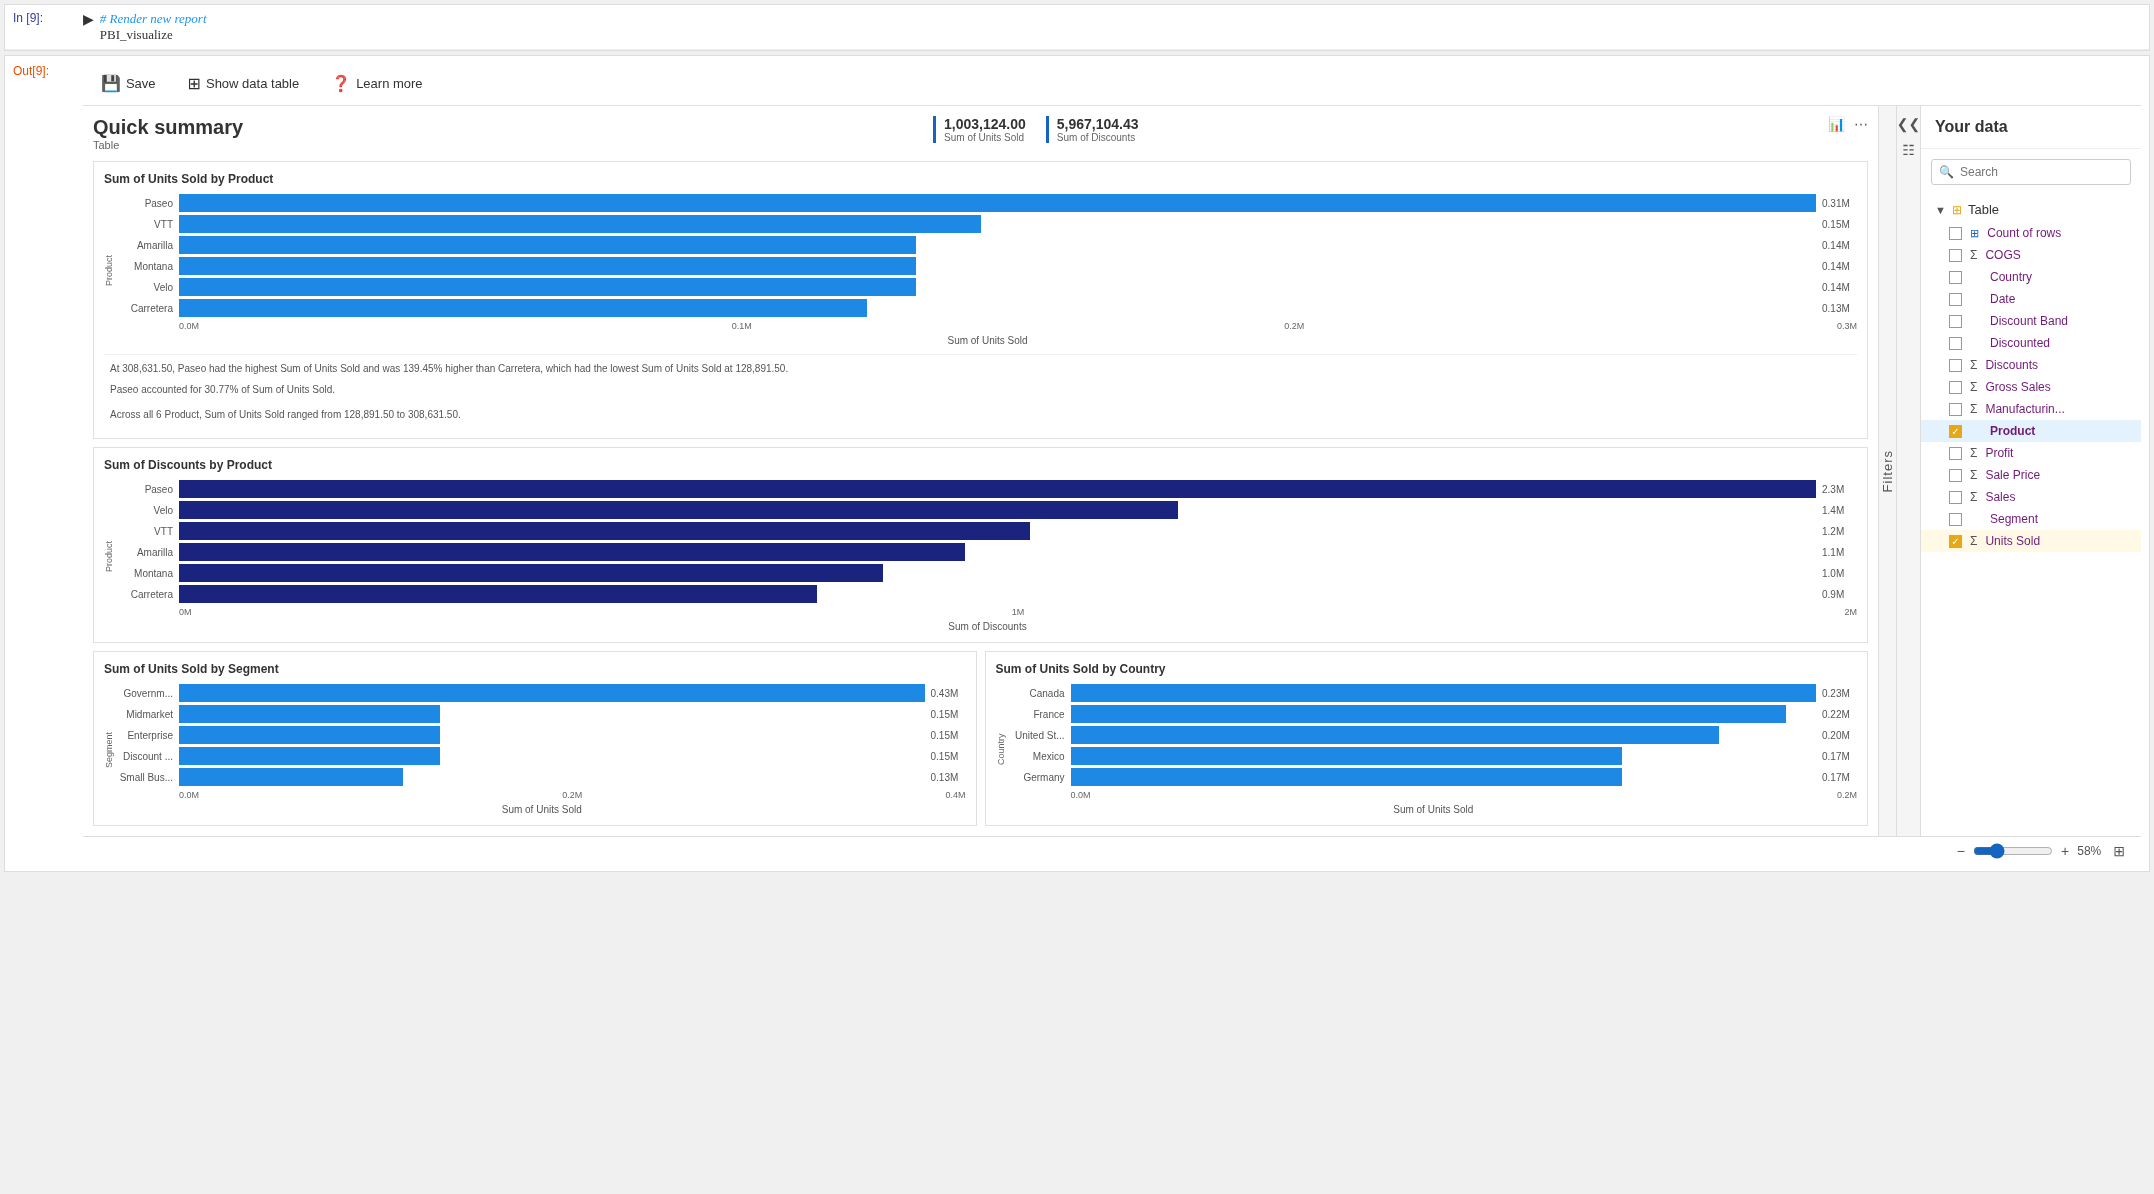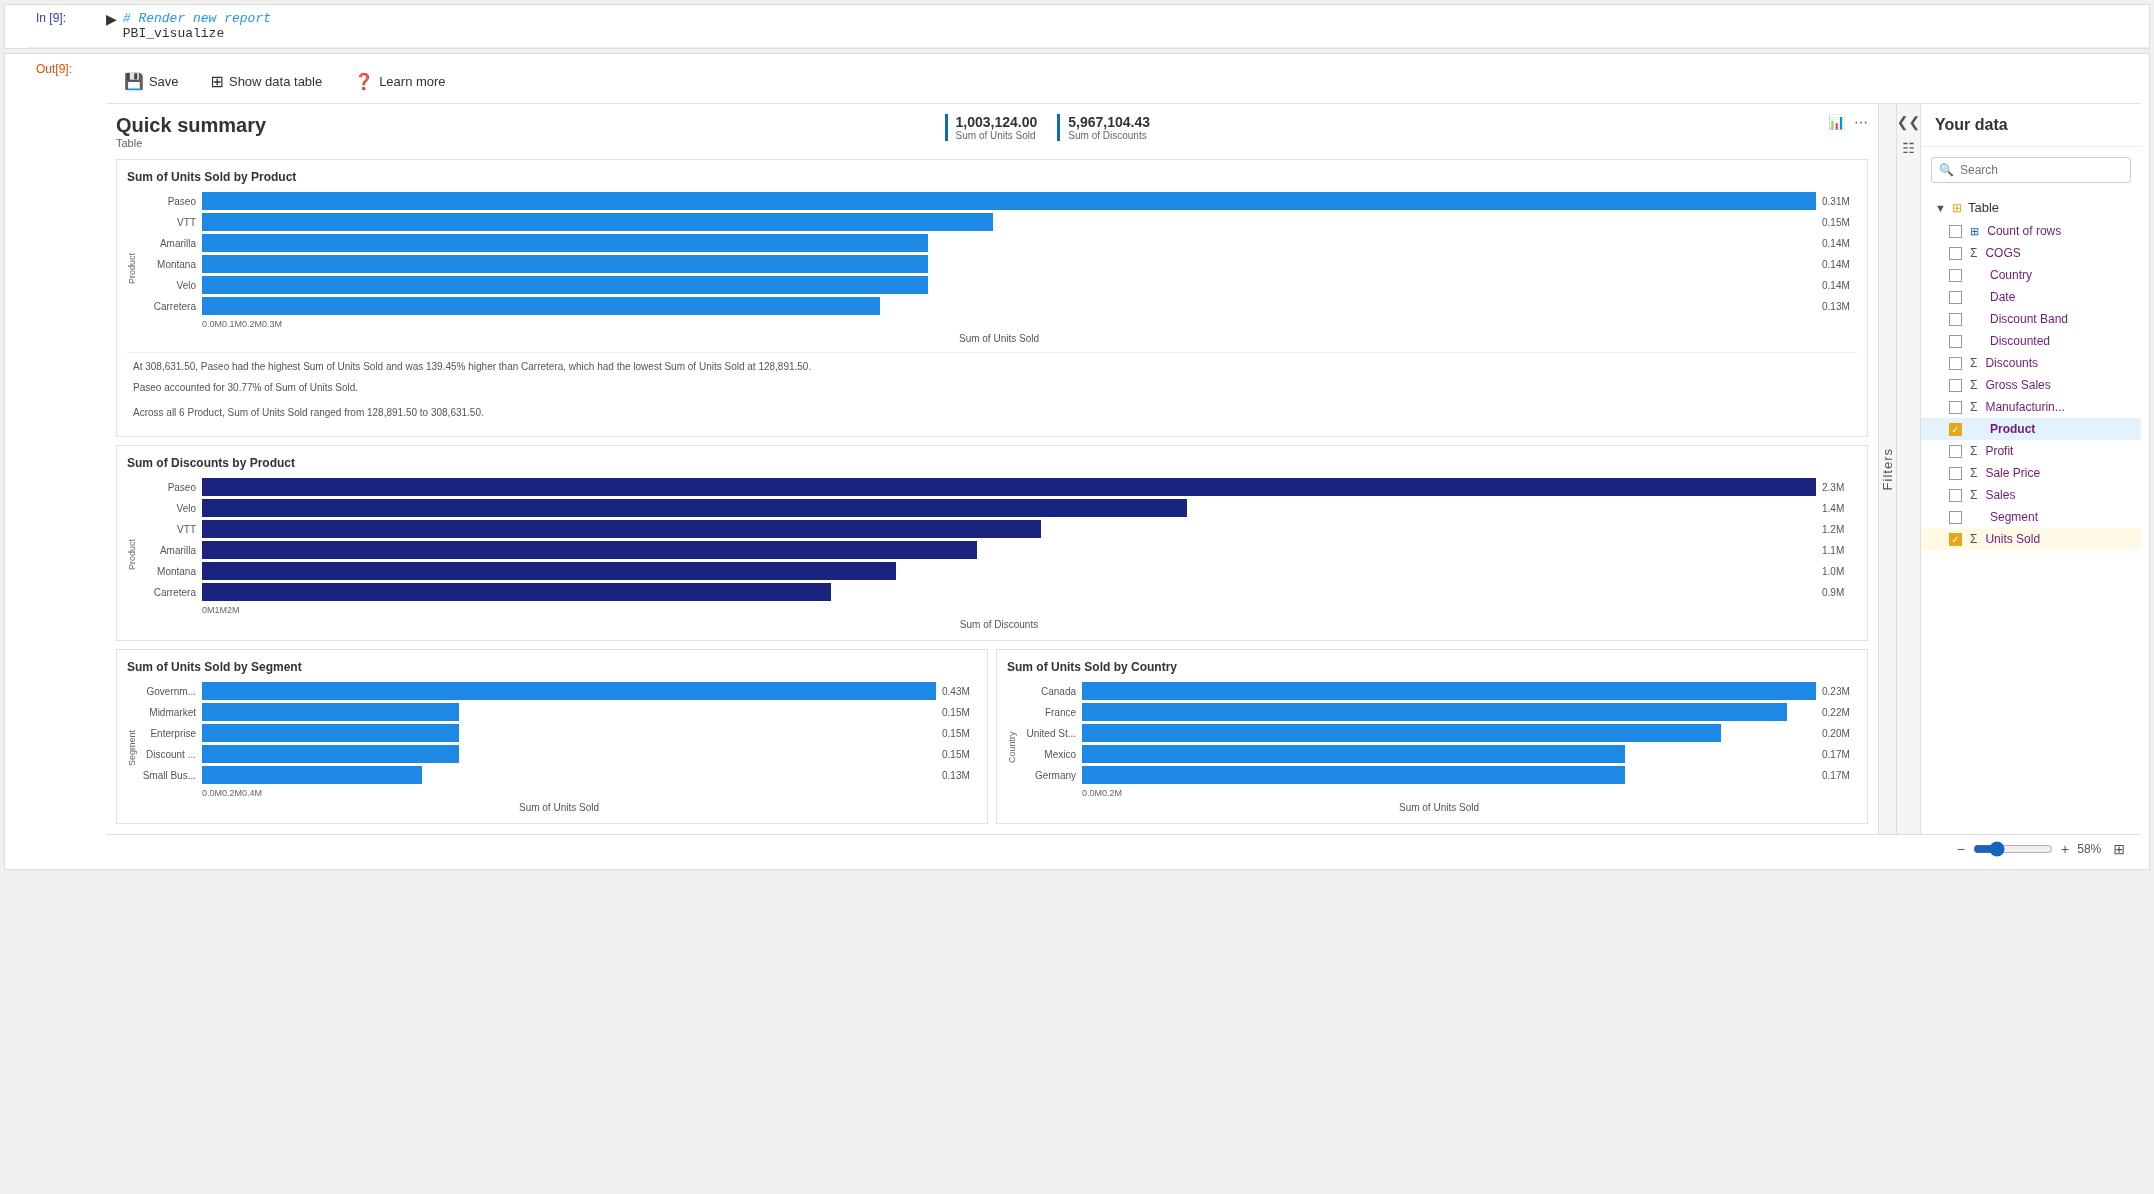--- a/index.html
+++ b/index.html
@@ -1,23 +1,23 @@
 <!DOCTYPE html>
 <html><head>
   <meta charset="utf-8">
   <style>
     * { box-sizing: border-box; margin: 0; padding: 0; }
     body { font-family: 'Segoe UI', Arial, sans-serif; background: #f0f0f0; font-size: 13px; color: #333; }
 
-    .jupyter-cell { background: white; border: 1px solid #ddd; margin: 4px; padding-left: 23px; }
+    .jupyter-cell { background: white; border: 1px solid #ddd; margin: 4px; }
     .cell-in { display: flex; align-items: flex-start; padding: 6px 8px; background: white; border-bottom: 1px solid #eee; }
     .cell-label { color: #e65100; font-size: 12px; min-width: 70px; padding-top: 2px; }
     .cell-label-in { color: #303f9f; font-size: 12px; min-width: 70px; }
     .run-btn { margin-right: 6px; color: #333; cursor: pointer; font-size: 14px; }
-    .code-content { font-family: Liberation Mono, monospace; font-size: 13px; }
+    .code-content { font-family: Liberation Serif, serif; font-size: 13px; }
     .code-comment { color: #2196F3; font-style: italic; }
     .code-func { color: #333; }
 
     .cell-out { display: flex; align-items: flex-start; padding: 6px 8px; background: white; }
     .out-content { flex: 1; }
 
     
     .toolbar { display: flex; align-items: center; gap: 20px; padding: 8px 12px; border-bottom: 1px solid #e0e0e0; }
     .toolbar-btn { display: flex; align-items: center; gap: 5px; cursor: pointer; color: #333; font-size: 13px; padding: 4px 6px; border: none; background: none; }
     .toolbar-icon { font-size: 16px; }
@@ -47,21 +47,21 @@
     .chart-title { font-size: 12px; font-weight: 600; color: #333; margin-bottom: 8px; }
 
     
     .bar-chart { display: flex; flex-direction: column; gap: 3px; }
     .bar-row { display: flex; align-items: center; gap: 6px; }
     .bar-label { font-size: 10px; color: #555; text-align: right; min-width: 55px; }
     .bar-container { flex: 1; height: 18px; background: transparent; position: relative; }
     .bar { height: 100%; background: #1E88E5; }
     .bar-dark { background: #1a237e; }
     .bar-value { font-size: 10px; color: #555; min-width: 35px; }
-    .chart-x-labels { display: flex; justify-content: flex-start; margin-top: 4px; padding-left: 61px; }
+    .chart-x-labels { display: flex; justify-content: space-between; margin-top: 4px; padding-left: 61px; }
     .chart-x-label { font-size: 9px; color: #666; }
     .axis-label { font-size: 10px; color: #555; text-align: center; margin-top: 4px; font-weight: 500; }
 
     .chart-y-label { writing-mode: vertical-rl; text-orientation: mixed; transform: rotate(180deg); font-size: 9px; color: #666; margin-right: 4px; text-align: center; }
 
     .chart-inner { display: flex; }
 
     
     .description-area { margin-top: 8px; font-size: 10px; color: #555; line-height: 1.5; padding: 6px; border-top: 1px solid #eee; }
 

